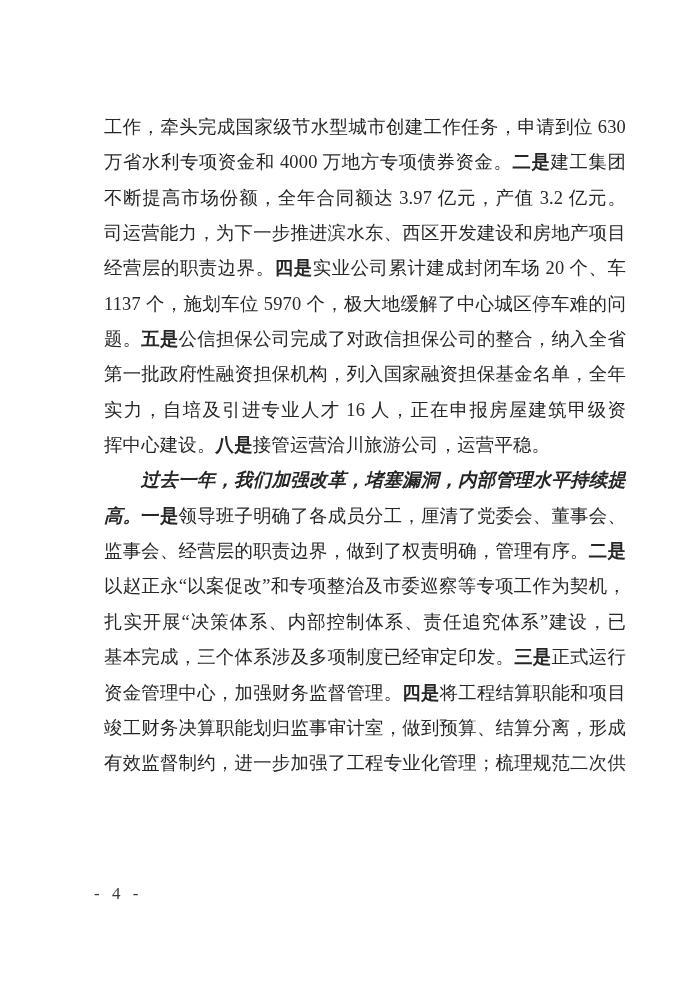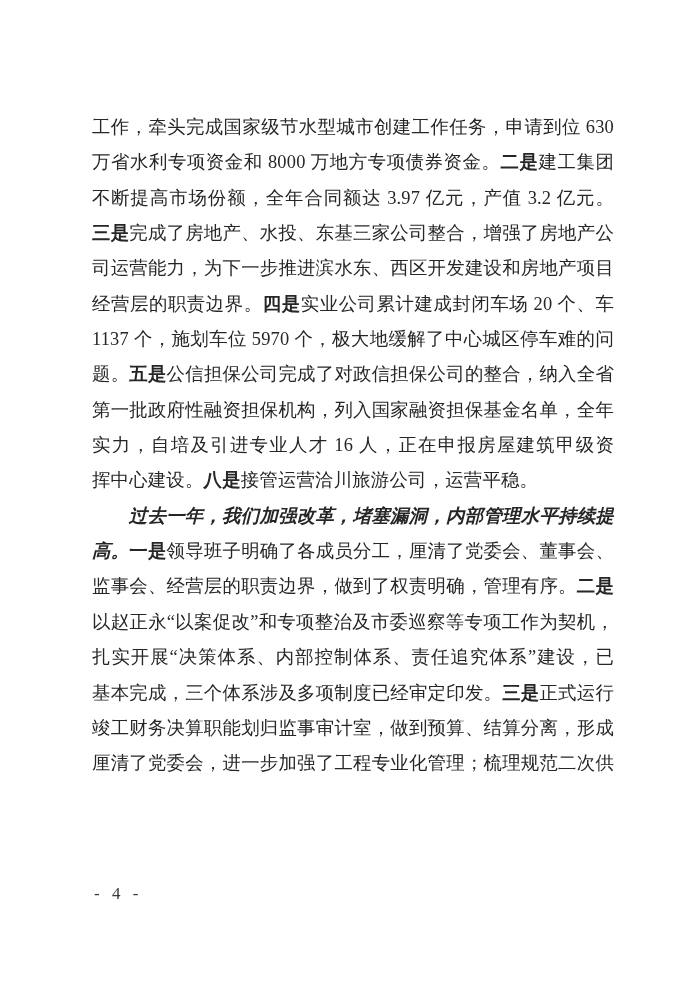--- a/index.html
+++ b/index.html
@@ -11,21 +11,21 @@
     position: relative;
     width: 700px;
     height: 990px;
     background: #ffffff;
     font-family: "Liberation Serif", "DejaVu Serif", serif;
     color: #262626;
     overflow: hidden;
   }
   .content {
     position: absolute;
-    left: 92px;
+    left: 104px;
     top: 110px;
     width: 522px;
   }
   .line {
     font-size: 18.4px;
     line-height: 35.35px;
     height: 35.35px;
     overflow: hidden;
     text-align: justify;
     text-align-last: justify;
@@ -55,33 +55,33 @@
     letter-spacing: 4px;
     color: #3a3a3a;
   }
 </style>
 </head>
 <body>
 
 <div class="page">
   <div class="content">
       <div class="line"><span>工作，牵头完成国家级节水型城市创建工作任务，申请到位 630</span></div>
-      <div class="line"><span>万省水利专项资金和 8000 万地方专项债券资金。</span><span class="em">二是</span><span>建工集团</span></div>
+      <div class="line"><span>万省水利专项资金和 4000 万地方专项债券资金。</span><span class="em">二是</span><span>建工集团</span></div>
       <div class="line"><span>不断提高市场份额，全年合同额达 3.97 亿元，产值 3.2 亿元。</span></div>
-      <div class="line"><span class="em">三是</span><span>完成了房地产、水投、东基三家公司整合，增强了房地产公</span></div>
       <div class="line"><span>司运营能力，为下一步推进滨水东、西区开发建设和房地产项目</span></div>
       <div class="line"><span>经营层的职责边界。</span><span class="em">四是</span><span>实业公司累计建成封闭车场 20 个、车位</span></div>
       <div class="line"><span>1137 个，施划车位 5970 个，极大地缓解了中心城区停车难的问</span></div>
       <div class="line"><span>题。</span><span class="em">五是</span><span>公信担保公司完成了对政信担保公司的整合，纳入全省</span></div>
       <div class="line"><span>第一批政府性融资担保机构，列入国家融资担保基金名单，全年</span></div>
       <div class="line"><span>实力，自培及引进专业人才 16 人，正在申报房屋建筑甲级资质。</span></div>
       <div class="line no-just"><span>挥中心建设。</span><span class="em">八是</span><span>接管运营洽川旅游公司，运营平稳。</span></div>
       <div class="line indent"><span class="lead">过去一年，我们加强改革，堵塞漏洞，内部管理水平持续提</span></div>
       <div class="line"><span class="lead">高。</span><span class="em">一是</span><span>领导班子明确了各成员分工，厘清了党委会、董事会、</span></div>
       <div class="line"><span>监事会、经营层的职责边界，做到了权责明确，管理有序。</span><span class="em">二是</span></div>
       <div class="line"><span>以赵正永“以案促改”和专项整治及市委巡察等专项工作为契机，</span></div>
       <div class="line"><span>扎实开展“决策体系、内部控制体系、责任追究体系”建设，已</span></div>
       <div class="line"><span>基本完成，三个体系涉及多项制度已经审定印发。</span><span class="em">三是</span><span>正式运行</span></div>
+      <div class="line"><span>资金管理中心，加强财务监督管理。</span><span class="em">四是</span><span>将工程结算职能和项目</span></div>
       <div class="line"><span>竣工财务决算职能划归监事审计室，做到预算、结算分离，形成</span></div>
-      <div class="line"><span>厘清了党委会，进一步加强了工程专业化管理；梳理规范二次供</span></div>
+      <div class="line"><span>有效监督制约，进一步加强了工程专业化管理；梳理规范二次供</span></div>
     </div>
   <div class="footer">- 4 -</div>
 </div>
 
 </body></html>

